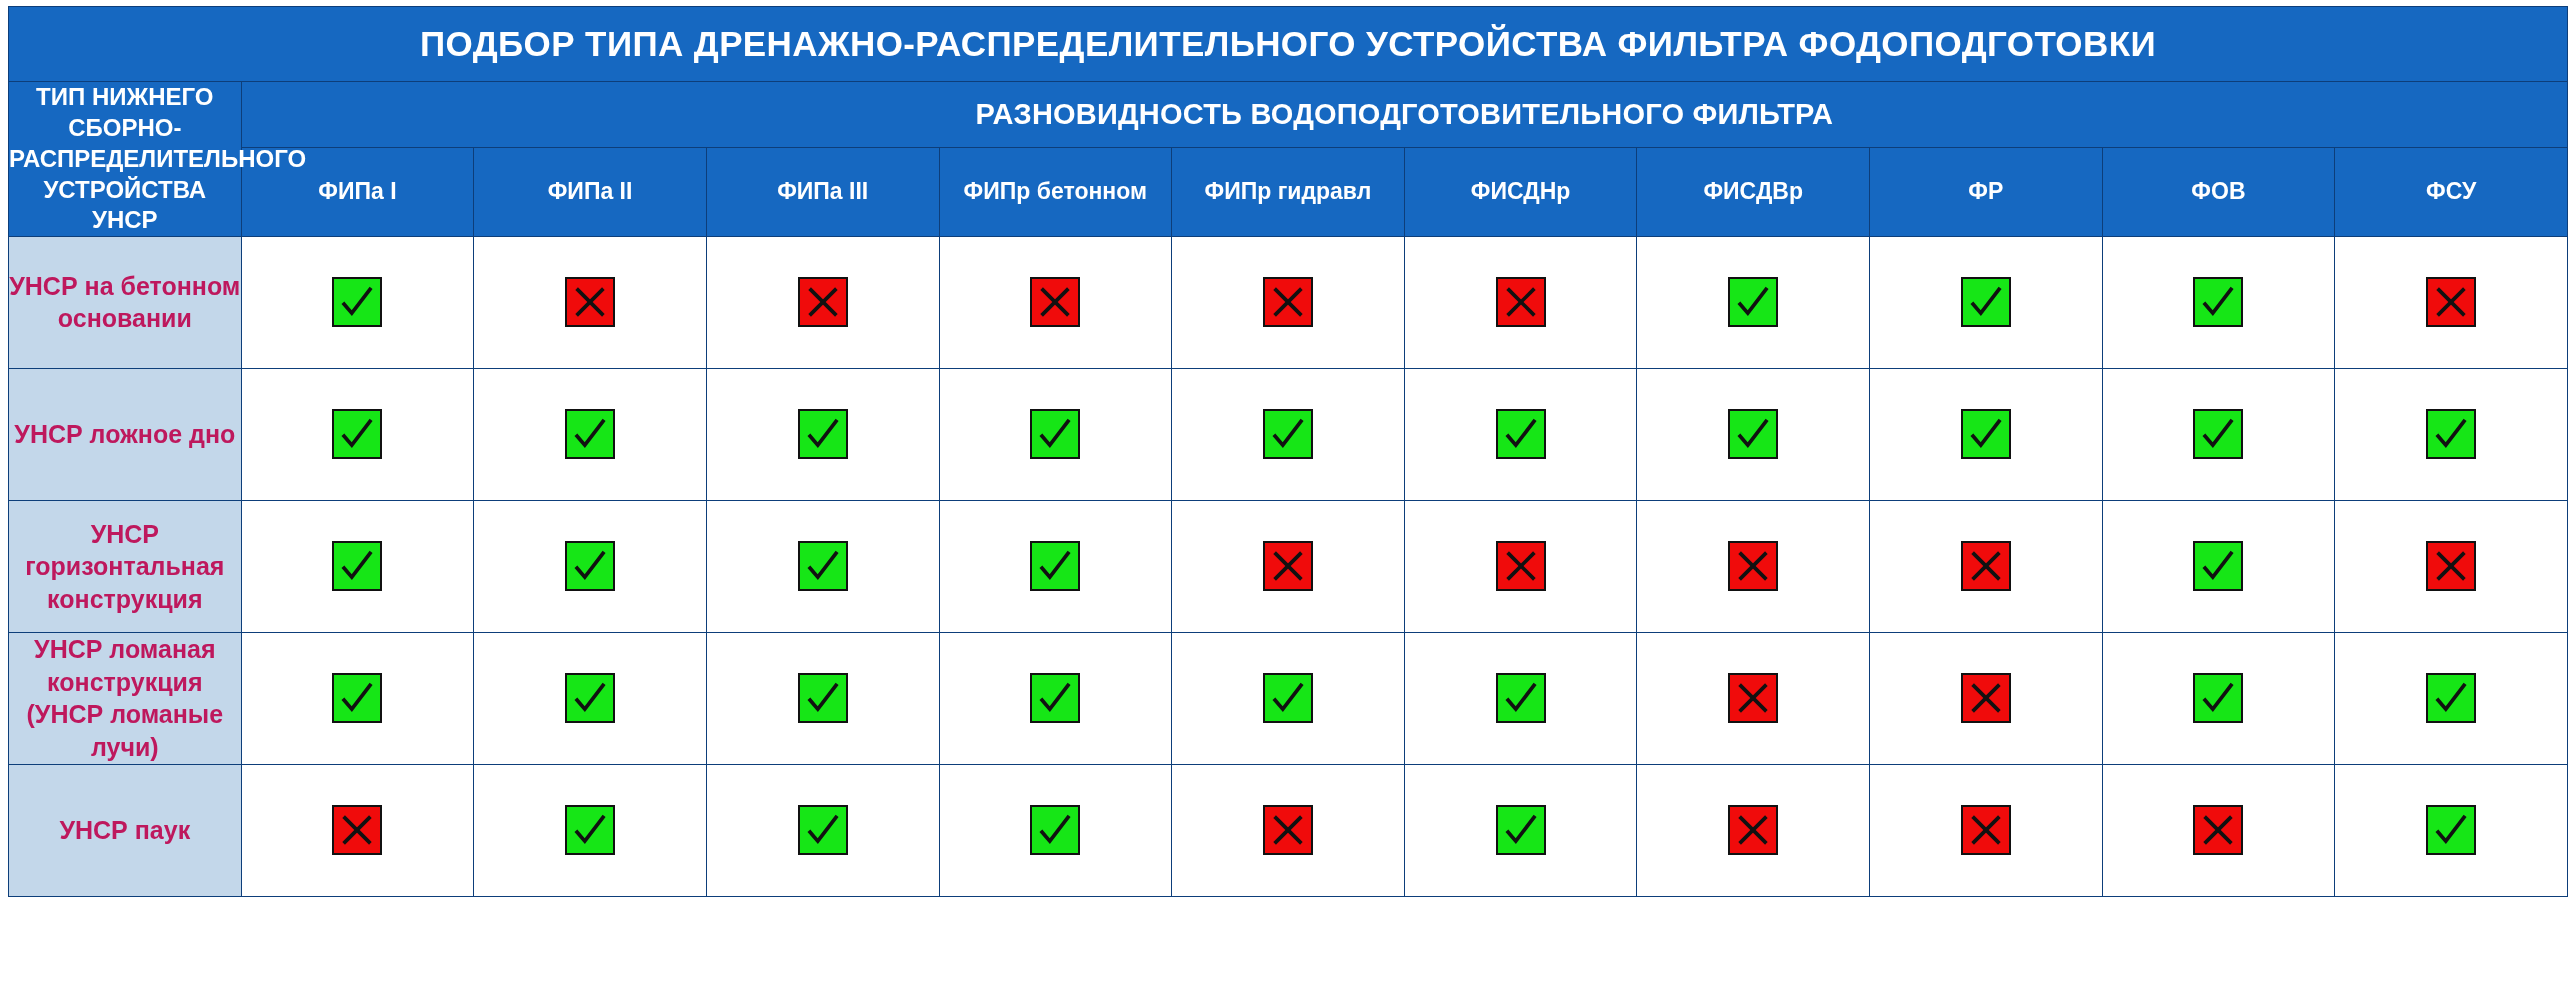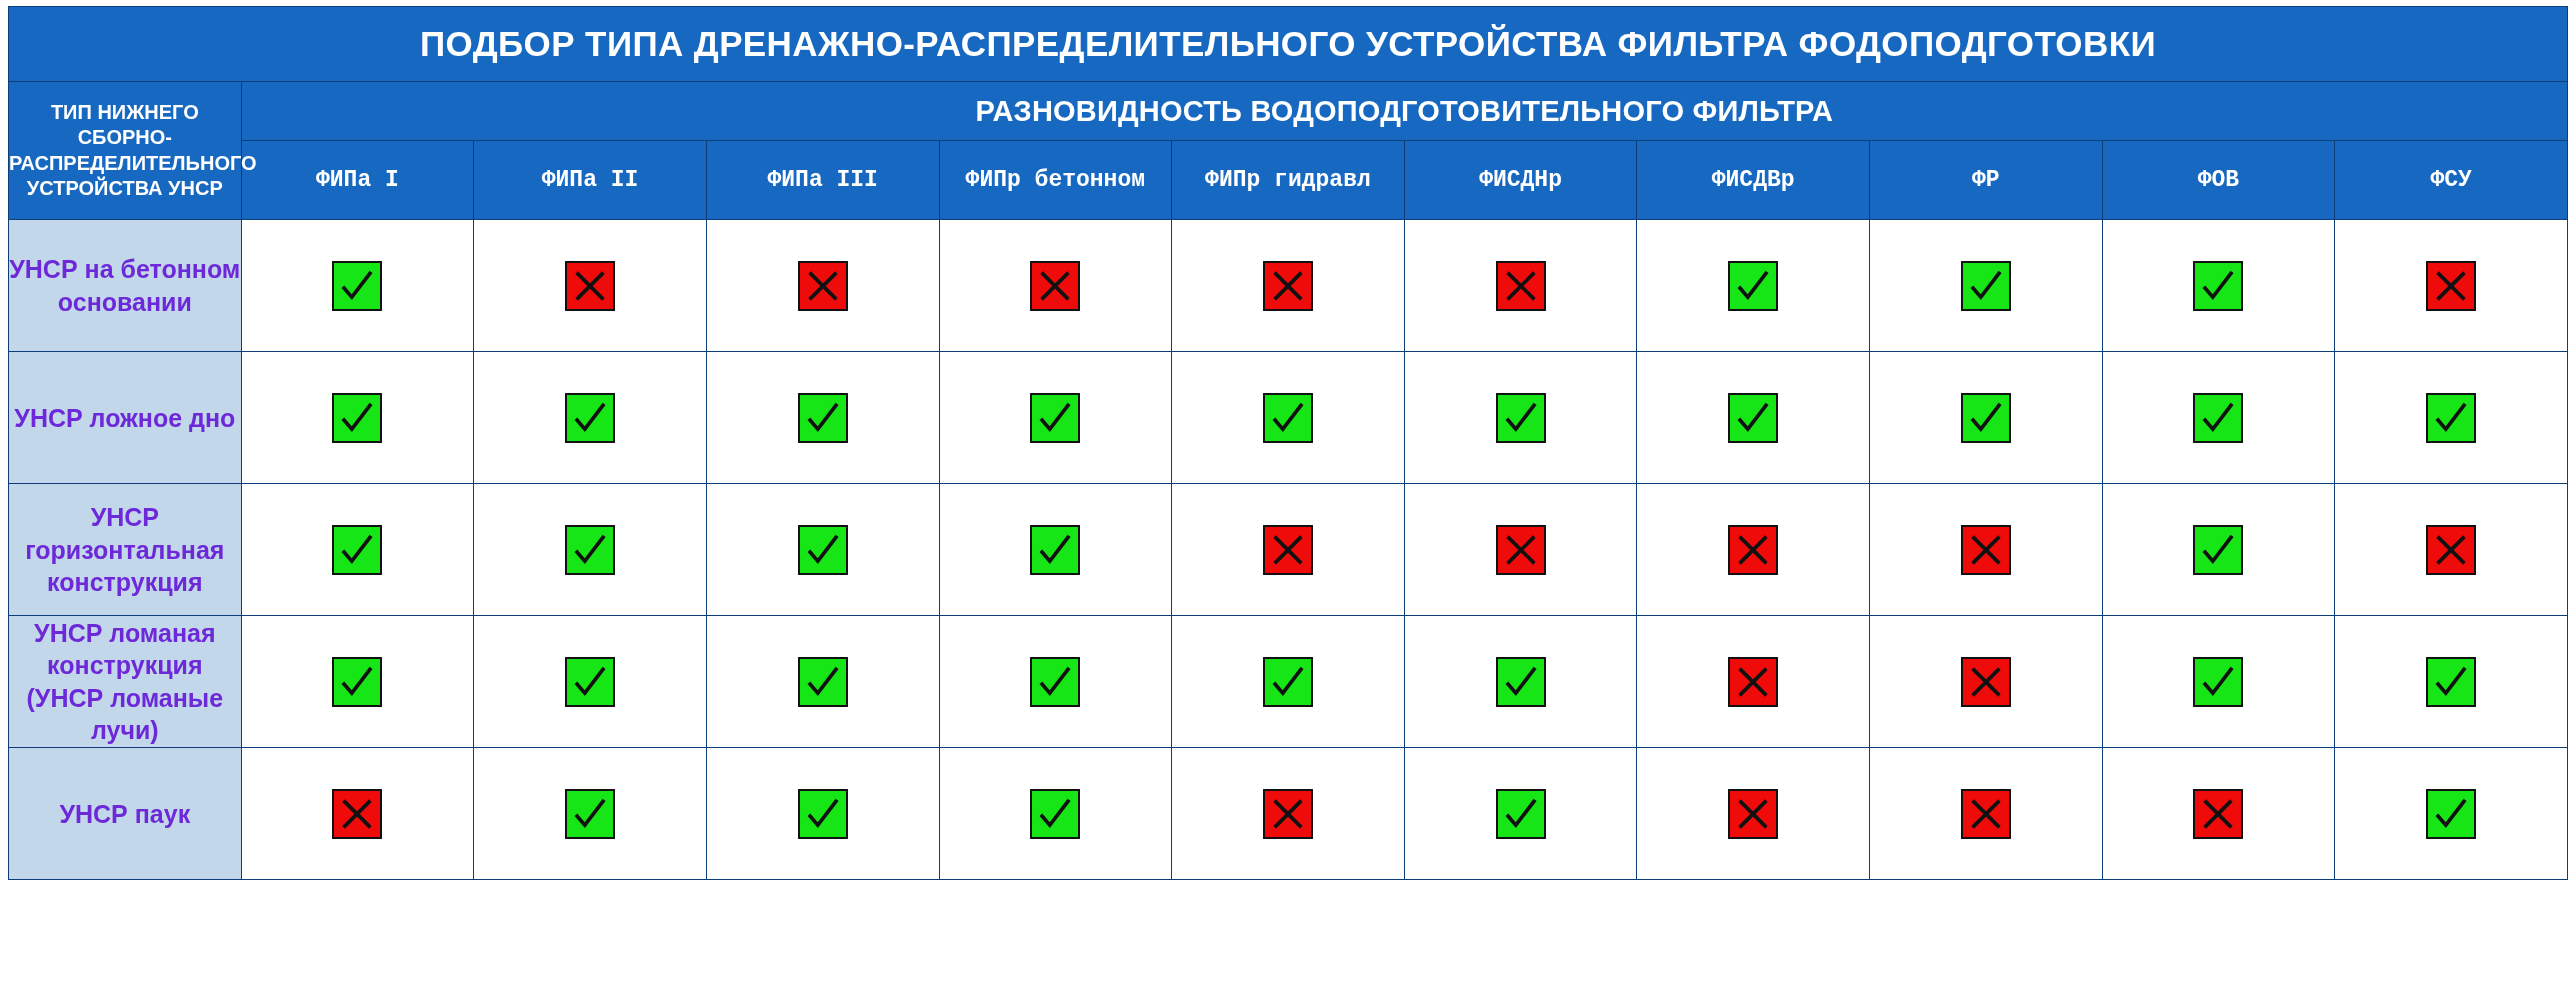--- a/index.html
+++ b/index.html
@@ -84,40 +84,39 @@
     letter-spacing: 0.4px;
     height: 74px;
     padding: 3.2px 8px;
   }
   .hdr-blue {
     background: #1668c1;
     color: #ffffff;
     font-weight: bold;
   }
   .hdr-left {
-    font-size: 20px;
+    font-size: 24px;
     line-height: 1.28;
     padding: 4.8px 8px;
     width: 672px;
   }
   .hdr-span {
     font-size: 29px;
     height: 58px;
     letter-spacing: 0.2px;
   }
   .hdr-sub {
     font-size: 23px;
     line-height: 1.2;
     height: 78px;
     padding: 3.2px 3.2px;
-    font-family: Liberation Mono, monospace;
   }
   .row-label {
     background: #c3d7ea;
-    color: #6d28d9;
+    color: #be185d;
     font-size: 25px;
     font-weight: bold;
     line-height: 1.3;
     padding: 6.4px 9.6px;
   }
   .cell {
     background: #ffffff;
     height: 131px;
   }
   

